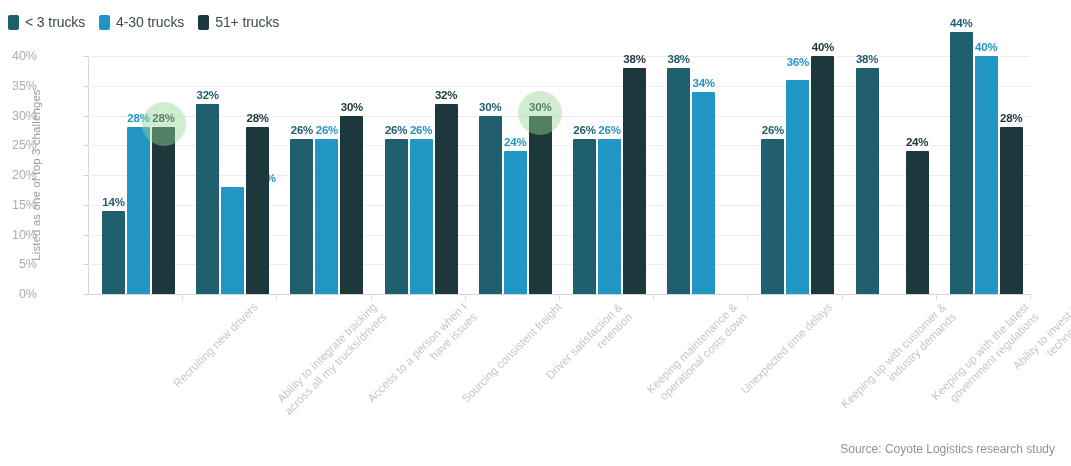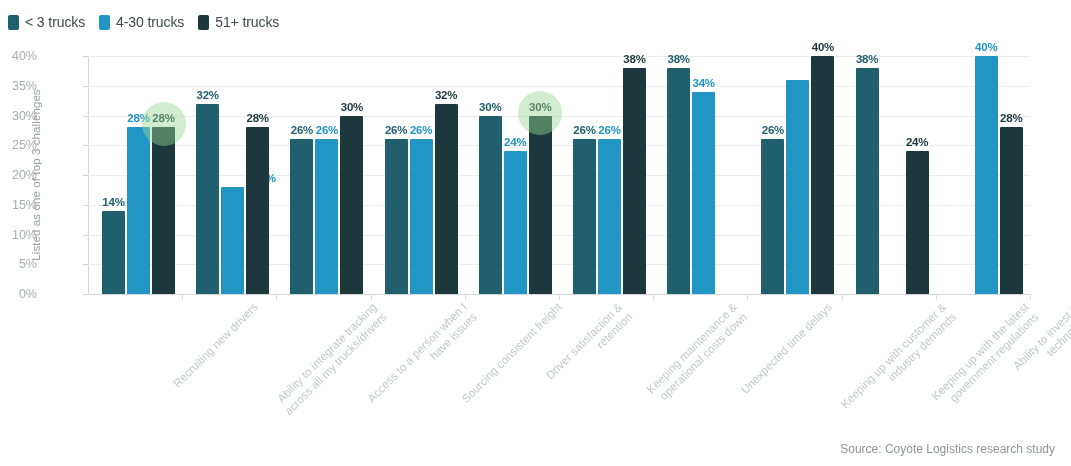--- a/index.html
+++ b/index.html
@@ -326,40 +326,44 @@
         </div>
         <div class="tick-sep" style="left: 94.2px;"></div>
       </div>
       <div class="bar-group" style="left: 659.4px; width: 94.2px;">
         <div class="bar-wrap" style="left: 14px; height: 238px;">
           <div class="bar" title="Keeping up with customer &amp; industry demands — &lt; 3 trucks: 26%" style="height: 154.7px; background: rgb(31, 95, 110);"></div>
           <div class="bar-value" style="bottom: 157.7px; color: rgb(31, 95, 110);">26%</div>
         </div>
         <div class="bar-wrap" style="left: 39px; height: 238px;">
           <div class="bar" title="Keeping up with customer &amp; industry demands — 4-50 trucks: 36%" style="height: 214.2px; background: rgb(33, 150, 196);"></div>
-          <div class="bar-value" style="bottom: 203px; color: rgb(33, 150, 196); font-family: Liberation Mono, monospace;">36%</div>
+          <div class="bar-value" style="bottom: 226px; color: rgb(33, 150, 196);">36%</div>
         </div>
         <div class="bar-wrap" style="left: 64px; height: 238px;">
           <div class="bar" title="Keeping up with customer &amp; industry demands — 51+ trucks: 40%" style="height: 238px; background: rgb(29, 56, 61);"></div>
           <div class="bar-value" style="bottom: 241px; color: rgb(29, 56, 61);">40%</div>
         </div>
         <div class="tick-sep" style="left: 94.2px;"></div>
       </div>
       <div class="bar-group" style="left: 753.6px; width: 94.2px;">
         <div class="bar-wrap" style="left: 14px; height: 238px;">
           <div class="bar" title="Keeping up with the latest government regulations — &lt; 3 trucks: 38%" style="height: 226.1px; background: rgb(31, 95, 110);"></div>
           <div class="bar-value" style="bottom: 229.1px; color: rgb(31, 95, 110);">38%</div>
         </div>
         <div class="bar-wrap" style="left: 64px; height: 238px;">
           <div class="bar" title="Keeping up with the latest government regulations — 51+ trucks: 24%" style="height: 142.8px; background: rgb(29, 56, 61);"></div>
           <div class="bar-value" style="bottom: 145.8px; color: rgb(29, 56, 61);">24%</div>
         </div>
         <div class="tick-sep" style="left: 94.2px;"></div>
       </div>
       <div class="bar-group" style="left: 847.8px; width: 94.2px;">
+        <div class="bar-wrap" style="left: 14px; height: 238px;">
+          <div class="bar" title="Ability to invest in technology — &lt; 3 trucks: 44%" style="height: 261.8px; background: rgb(31, 95, 110);"></div>
+          <div class="bar-value" style="bottom: 264.8px; color: rgb(31, 95, 110);">44%</div>
+        </div>
         <div class="bar-wrap" style="left: 39px; height: 238px;">
           <div class="bar" title="Ability to invest in technology — 4-50 trucks: 40%" style="height: 238px; background: rgb(33, 150, 196);"></div>
           <div class="bar-value" style="bottom: 241px; color: rgb(33, 150, 196);">40%</div>
         </div>
         <div class="bar-wrap" style="left: 64px; height: 238px;">
           <div class="bar" title="Ability to invest in technology — 51+ trucks: 28%" style="height: 166.6px; background: rgb(29, 56, 61);"></div>
           <div class="bar-value" style="bottom: 169.6px; color: rgb(29, 56, 61);">28%</div>
         </div>
         <div class="tick-sep" style="left: 94.2px;"></div>
       </div>

